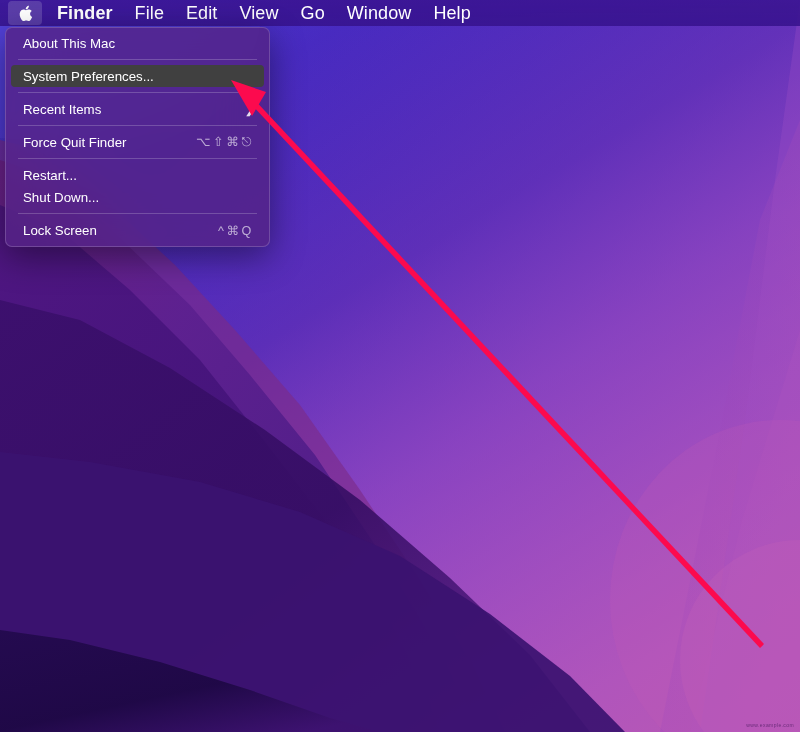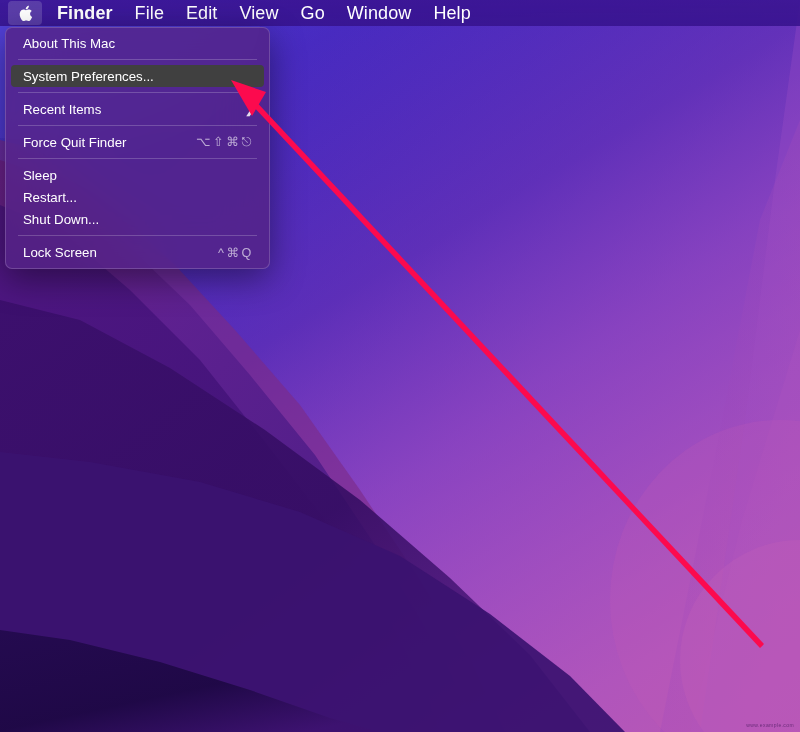--- a/index.html
+++ b/index.html
@@ -225,23 +225,20 @@
   <div class="separator"></div>
 
   <div class="menu-row">
     <span class="label">Force Quit Finder</span>
     <span class="spacer"></span>
     <span class="shortcut">⌥⇧⌘⎋</span>
   </div>
 
   <div class="separator"></div>
 
-  <div class="menu-row">
-    <span class="label">Sleep</span>
-  </div>
 
   <div class="menu-row">
     <span class="label">Restart...</span>
   </div>
 
   <div class="menu-row">
     <span class="label">Shut Down...</span>
   </div>
 
   <div class="separator"></div>

